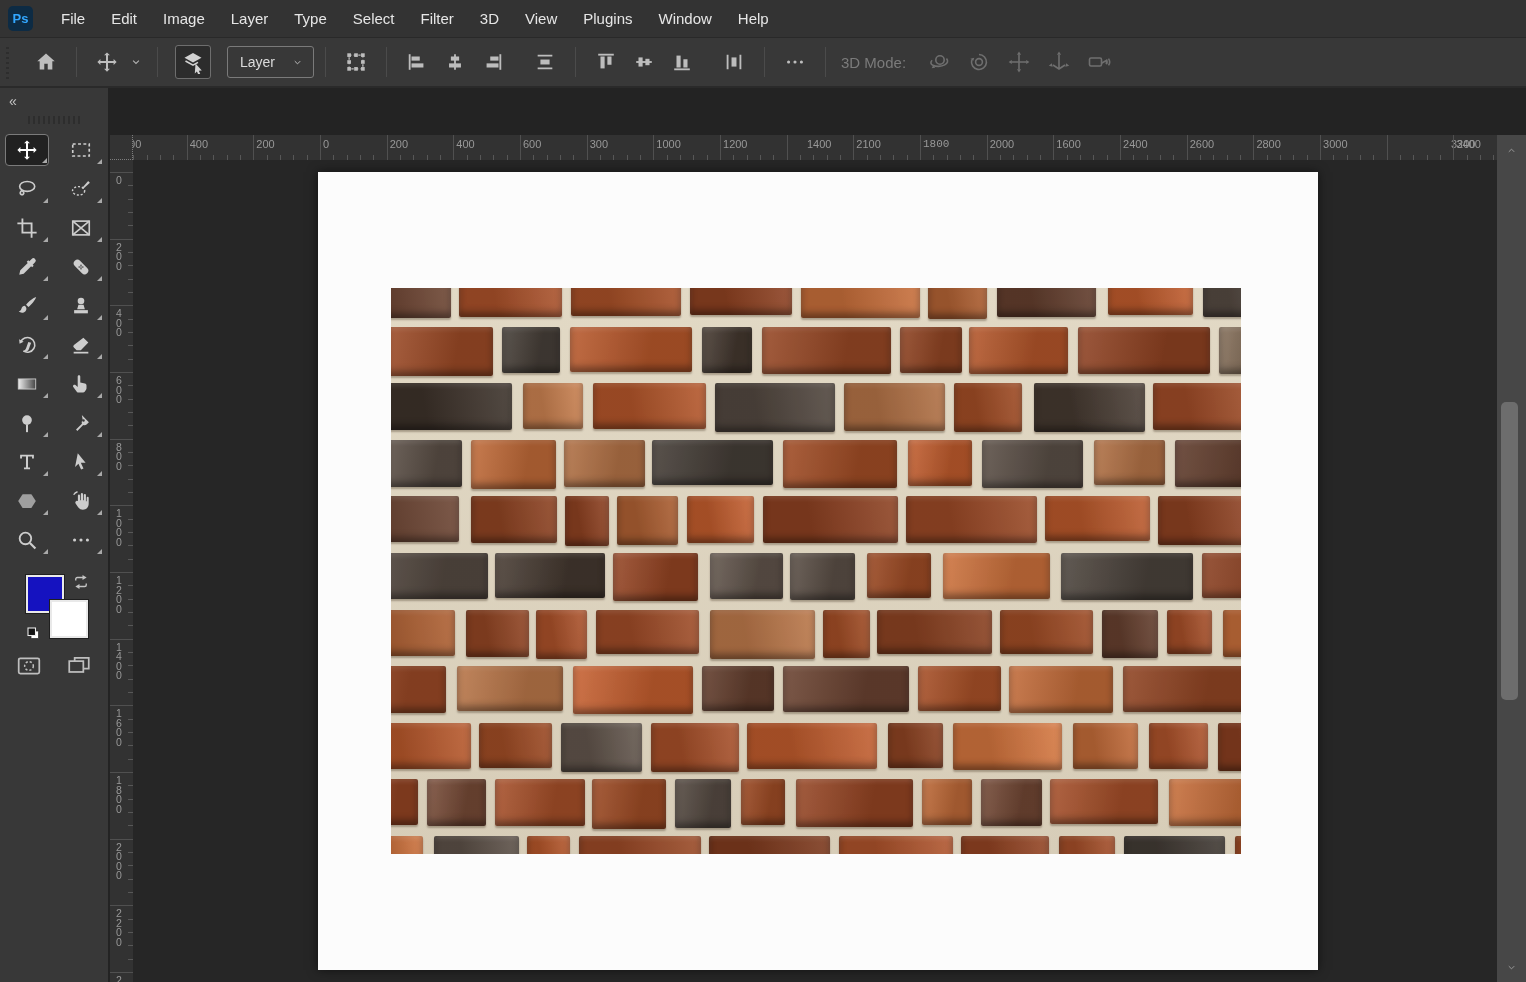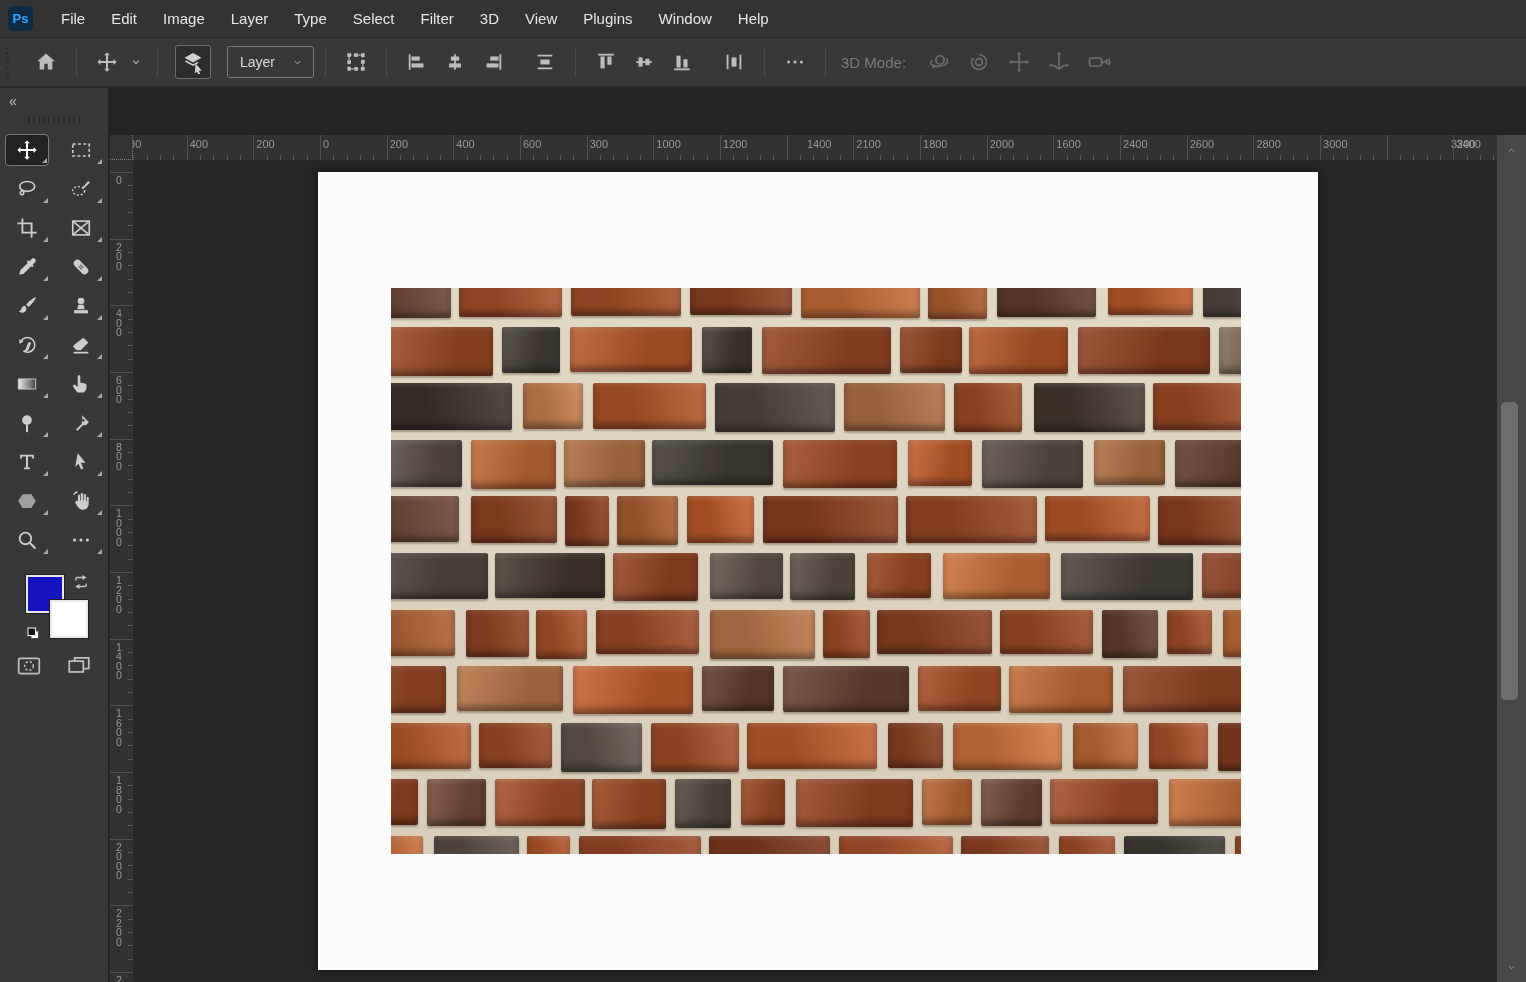--- a/index.html
+++ b/index.html
@@ -559,21 +559,21 @@
       <div class="min" style="left: 680.358px;"></div>
       <div class="min" style="left: 693.692px;"></div>
       <div class="min" style="left: 707.026px;"></div>
       <div class="maj" style="left: 720.36px;"></div>
       <div class="lbl" style="left: 723.36px;">2100</div>
       <div class="min" style="left: 733.694px;"></div>
       <div class="min" style="left: 747.028px;"></div>
       <div class="min" style="left: 760.362px;"></div>
       <div class="min" style="left: 773.696px;"></div>
       <div class="maj" style="left: 787.03px;"></div>
-      <div class="lbl" style="left: 790.03px;">1800</div>
+      <div class="lbl" style="left: 790.03px; font-family: Liberation Mono, monospace;">1800</div>
       <div class="min" style="left: 800.364px;"></div>
       <div class="min" style="left: 813.698px;"></div>
       <div class="min" style="left: 827.032px;"></div>
       <div class="min" style="left: 840.366px;"></div>
       <div class="maj" style="left: 853.7px;"></div>
       <div class="lbl" style="left: 856.7px;">2000</div>
       <div class="min" style="left: 867.034px;"></div>
       <div class="min" style="left: 880.368px;"></div>
       <div class="min" style="left: 893.702px;"></div>
       <div class="min" style="left: 907.036px;"></div>

